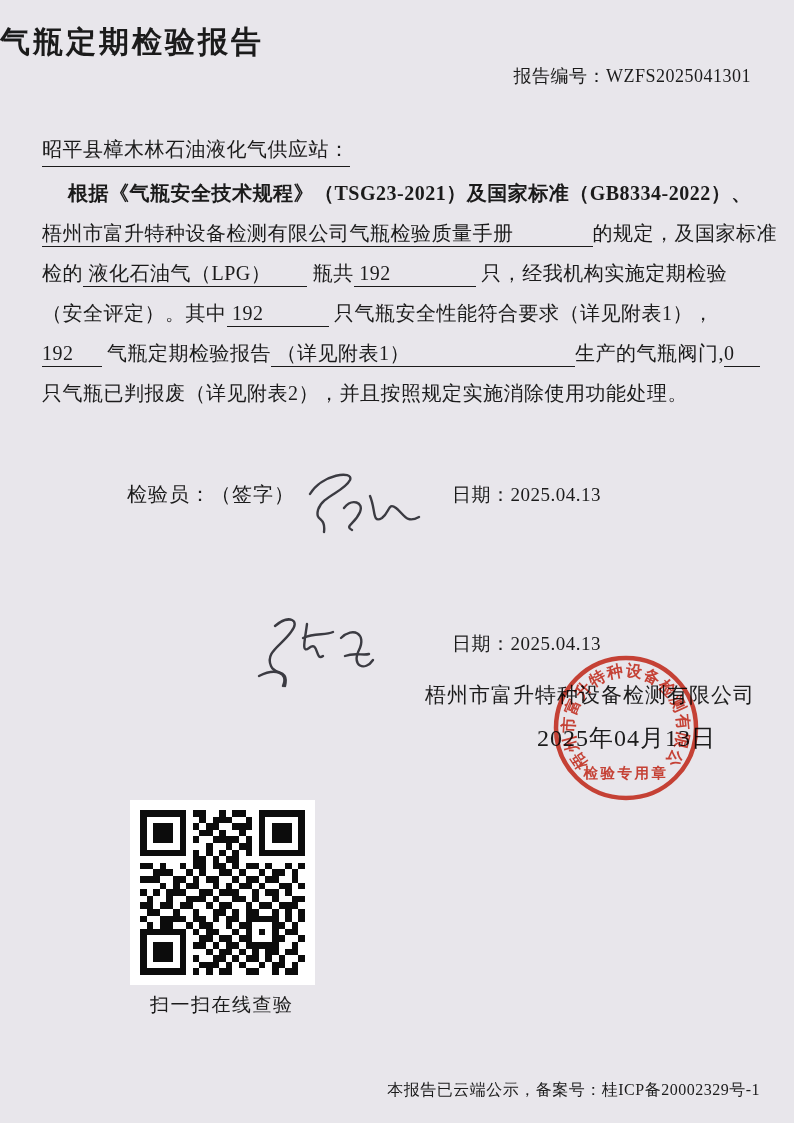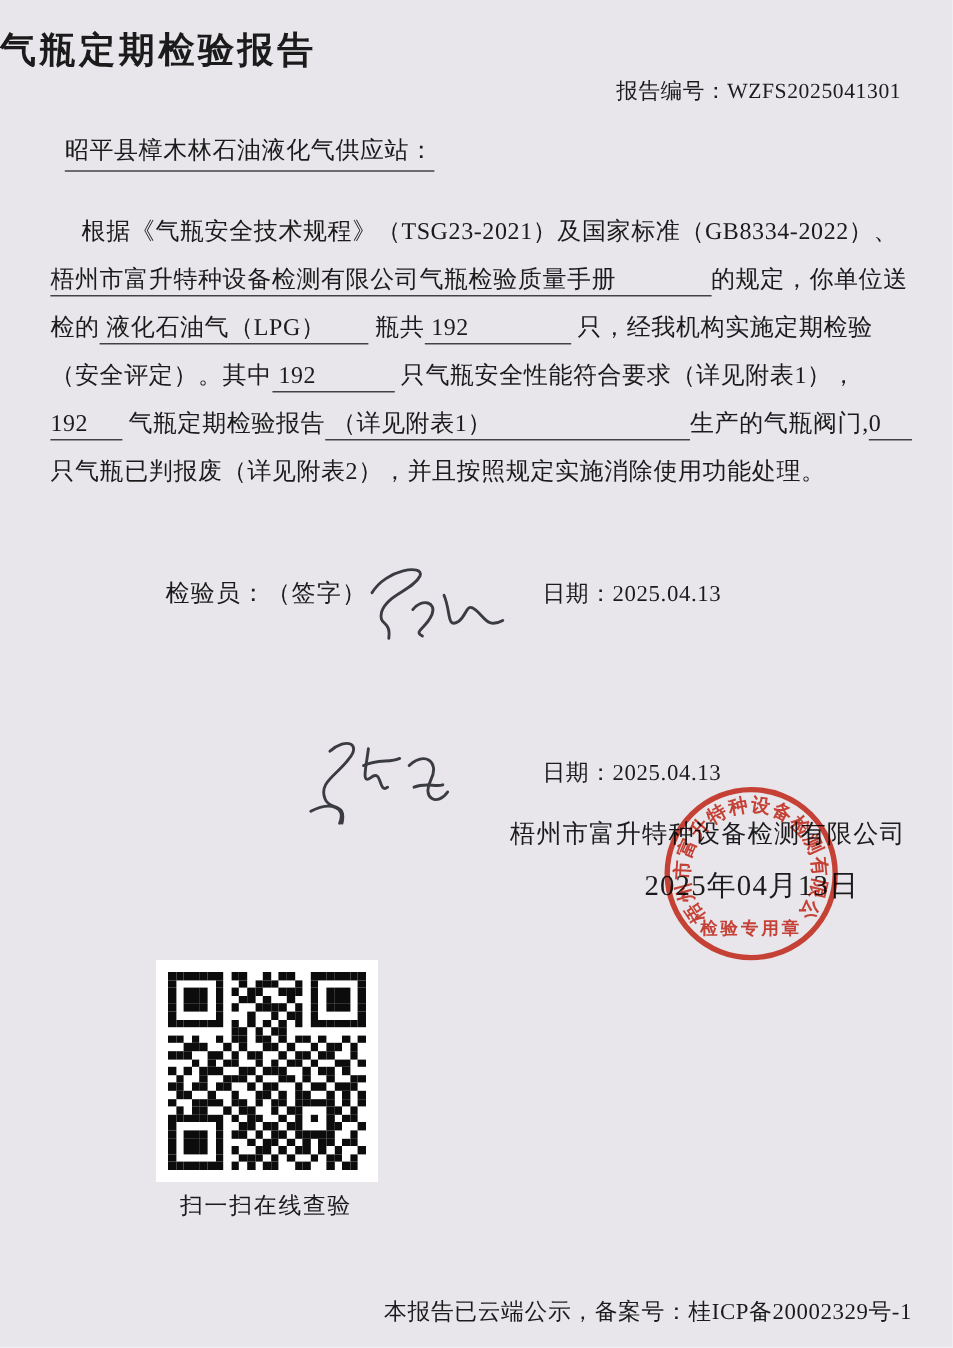--- a/index.html
+++ b/index.html
@@ -11,61 +11,61 @@
   }
   .title{
     position:absolute; top:22px; left:0; width:794px;
     text-align:left; font-size:30px; font-weight:bold; letter-spacing:3px;
   }
   .report-no{
     position:absolute; top:64px; right:43px;
     font-size:18px; letter-spacing:0.5px;
   }
   .addressee{
-    position:absolute; top:112px; left:42px;
+    position:absolute; top:136px; left:42px;
     font-size:20px; letter-spacing:0.5px;
-    border-bottom:1.5px solid #1b1b1b; padding-bottom:3px;margin-left:12px;
+    border-bottom:1.5px solid #1b1b1b; padding-bottom:3px;
   }
   .body-text{
     position:absolute; top:173px; left:42px; width:712px;
     font-size:20px; letter-spacing:0.5px;
   }
   .bline{height:40px; line-height:40px; white-space:nowrap;}
   .bline span{white-space:pre;}
   .u{border-bottom:1.5px solid #1b1b1b; padding-bottom:2px;}
-  .sig-row-label{position:absolute; font-size:20px; letter-spacing:1px;margin-left:11px;}
+  .sig-row-label{position:absolute; font-size:20px; letter-spacing:1px;}
   .sig-row-date{position:absolute; font-size:19px; letter-spacing:0.5px;text-align:center;}
   .signature{position:absolute;}
   .signature path{fill:none; stroke:#3b3b42; stroke-width:2.4; stroke-linecap:round; stroke-linejoin:round;}
   .company-name{position:absolute; top:681px; left:425px; font-size:21px; letter-spacing:1px;}
   .company-date{position:absolute; top:722px; left:537px; font-size:24px; letter-spacing:1px;}
   .seal{position:absolute; top:652px; left:550px; width:152px; height:152px;
         mix-blend-mode:multiply; opacity:0.93;}
   .qr-box{position:absolute; top:800px; left:130px; width:185px; height:185px;
           background:#ffffff;}
   .qr-grid{position:absolute; top:10px; left:10px; width:165px; height:165px;
            display:grid; grid-template-columns:repeat(25,1fr); grid-template-rows:repeat(25,1fr);}
   .qr-grid .on{background:#0c0c0c;}
   .qr-label{position:absolute; top:992px; left:150px; font-size:19px; letter-spacing:1.5px;}
-  .footer{position:absolute; top:1080px; right:34px; font-size:19px; letter-spacing:0.5px;}
+  .footer{position:absolute; top:1080px; right:34px; font-size:16px; letter-spacing:0.5px;}
 </style>
 </head>
 <body>
 
 <div class="page">
 
   <div class="title">气瓶定期检验报告</div>
 
   <div class="report-no">报告编号：WZFS2025041301</div>
 
   <div class="addressee">昭平县樟木林石油液化气供应站：</div>
 
   <div class="body-text" id="body-lines">
-      <div class="bline" style="padding-left: 26px;"><span>根据《气瓶安全技术规程》（TSG23-2021）及国家标准（GB8334-2022）、</span></div>
-      <div class="bline"><span class="u" style="padding-right: 79px;">梧州市富升特种设备检测有限公司气瓶检验质量手册</span><span>的规定，你单位送</span></div>
+      <div class="bline" style="padding-left: 26px; font-weight: bold;"><span>根据《气瓶安全技术规程》（TSG23-2021）及国家标准（GB8334-2022）、</span></div>
+      <div class="bline"><span class="u" style="padding-right: 79px;">梧州市富升特种设备检测有限公司气瓶检验质量手册</span><span>的规定，及国家标准</span></div>
       <div class="bline"><span>检的</span><span class="u" style="padding-right: 36px;"> 液化石油气（LPG）</span><span> 瓶共</span><span class="u" style="padding-right: 85px;"> 192</span><span> 只，经我机构实施定期检验</span></div>
       <div class="bline"><span>（安全评定）。其中</span><span class="u" style="padding-right: 65px;"> 192</span><span> 只气瓶安全性能符合要求（详见附表1），</span></div>
       <div class="bline"><span class="u" style="padding-right: 28px;">192</span><span> 气瓶定期检验报告</span><span class="u" style="padding-right: 165px;"> （详见附表1）</span><span>生产的气瓶阀门,</span><span class="u" style="padding-right: 25px;">0</span></div>
       <div class="bline"><span>只气瓶已判报废（详见附表2），并且按照规定实施消除使用功能处理。</span></div>
     </div>
 
   <div class="sig-row-label" style="top:481px; left:127px;">检验员：（签字）</div>
   <svg class="signature" style="top:466px; left:292px;" width="135" height="80" viewBox="0 0 135 80">
     <path d="M18,28 C30,8 62,4 58,14 C52,26 30,30 26,44 C23,56 34,50 32,66"></path>
     <path d="M52,42 C60,32 72,36 68,46 C63,58 52,60 60,64"></path>

